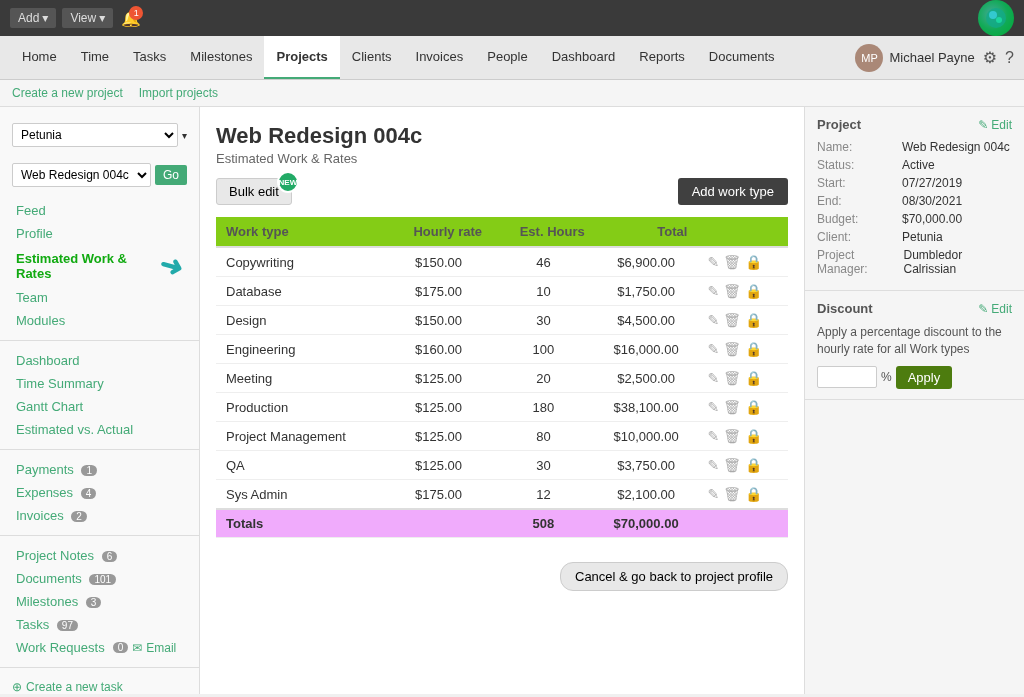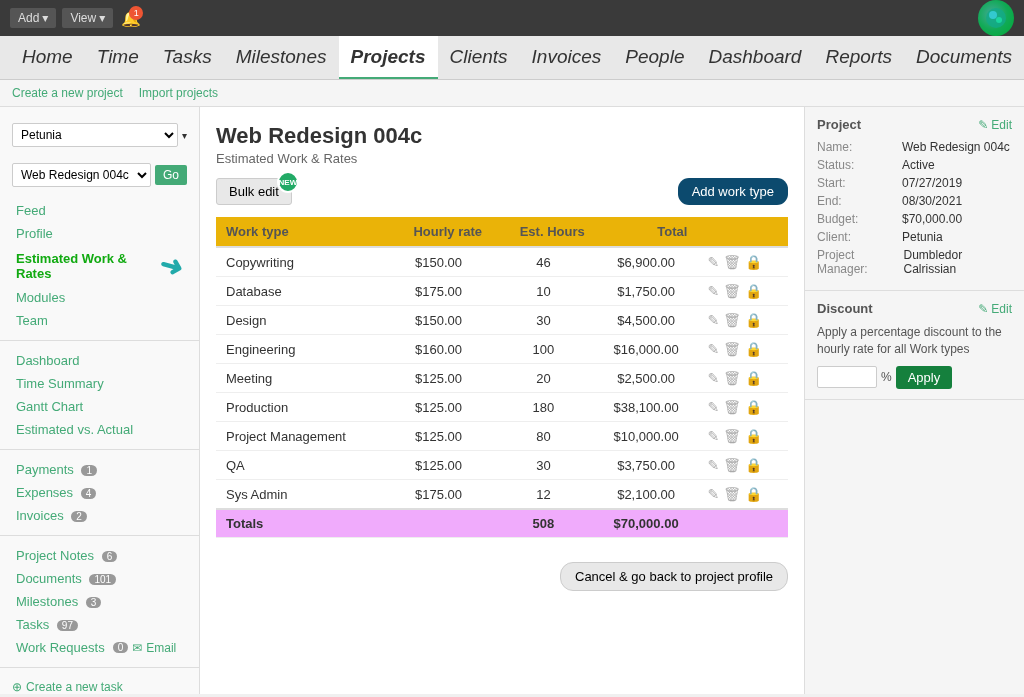--- a/index.html
+++ b/index.html
@@ -41,23 +41,22 @@
       height: 44px;
       display: flex;
       align-items: center;
       padding: 0 10px;
       border-bottom: 1px solid #ccc;
       justify-content: space-between;
     }
     .nav-bar-left { display: flex; align-items: center; height: 100%; }
     .nav-item {
       padding: 16px 12px; height: 100%; display: flex; align-items: center;
-      cursor: pointer; font-size: 19px; color: #333; white-space: nowrap;
+      cursor: pointer; font-size: 13px; color: #333; white-space: nowrap;
       border-bottom: 2px solid transparent;
-      font-style: italic;
     }
     .nav-item.active { background: #fff; border-bottom: 2px solid #4a7; font-weight: bold; }
     .nav-bar-right { display: flex; align-items: center; gap: 8px; }
     .user-info { display: flex; align-items: center; gap: 6px; font-size: 13px; }
     .user-avatar {
       width: 28px; height: 28px; border-radius: 50%;
       background: #a87; display: flex; align-items: center; justify-content: center;
       color: white; font-size: 11px; overflow: hidden;
     }
     .nav-icon { color: #555; font-size: 16px; cursor: pointer; }
@@ -135,28 +134,28 @@
       border-radius: 3px; font-size: 13px; cursor: pointer; position: relative;
     }
     .new-badge {
       position: absolute; top: -8px; right: -8px;
       background: #2a6; color: white; border-radius: 50%;
       width: 22px; height: 22px; font-size: 8px; font-weight: bold;
       display: flex; align-items: center; justify-content: center;
       border: 2px solid white;
     }
     .add-work-type-btn {
-      background: #0c4a6e; color: white; border: none; padding: 6px 14px;
-      border-radius: 11px; font-size: 13px; cursor: pointer; margin-left: auto;
+      background: #404040; color: white; border: none; padding: 6px 14px;
+      border-radius: 3px; font-size: 13px; cursor: pointer; margin-left: auto;
     }
 
     
     .work-table { width: 100%; border-collapse: collapse; font-size: 13px; }
     .work-table th {
-      background: #eab308; border-bottom: 2px solid #ddd;
+      background: #84cc16; border-bottom: 2px solid #ddd;
       padding: 7px 10px; text-align: left; font-weight: bold; color: #555;
     }
     .work-table th.right { text-align: right; }
     .work-table td { padding: 6px 10px; border-bottom: 1px solid #eee; }
     .work-table td.right { text-align: center; }
     .work-table tr.totals-row td { font-weight: bold; background: #f0abfc; border-top: 2px solid #ddd; }
     .row-actions { display: flex; gap: 4px; align-items: center; }
     .row-icon { color: #aaa; cursor: pointer; font-size: 14px; }
 
     
@@ -187,21 +186,21 @@
     }
     .panel-row { display: flex; margin-bottom: 4px; font-size: 12px; }
     .panel-label { color: #888; min-width: 85px; }
     .panel-value { color: #333; font-weight: 500; }
     .discount-input-row { display: flex; align-items: center; gap: 4px; margin-top: 8px; }
     .discount-input {
       width: 60px; border: 1px solid #ccc; padding: 3px 5px; font-size: 12px; border-radius: 2px;
     }
     .discount-pct { font-size: 12px; color: #555; }
     .apply-btn {
-      background: #15803d; color: white; border: none; padding: 4px 12px;
+      background: #4d7c0f; color: white; border: none; padding: 4px 12px;
       border-radius: 3px; font-size: 13px; cursor: pointer;
     }
     .panel-desc { font-size: 12px; color: #555; line-height: 1.4; }
     .teal-arrow {
       color: #2aa; font-size: 28px; transform: rotate(15deg);
       display: inline-block; margin-left: 10px;
     }
   </style>
 </head>
 <body>
@@ -299,22 +298,22 @@
       <button class="sidebar-go-btn">Go</button>
     </div>
 
     <div class="sidebar-section">
       <a class="sidebar-link">Feed</a>
       <a class="sidebar-link">Profile</a>
       <a class="sidebar-link active" style="display:flex;align-items:center;">
         <span>Estimated Work &amp; Rates</span>
         <span class="teal-arrow">➜</span>
       </a>
+      <a class="sidebar-link">Team</a>
       <a class="sidebar-link">Modules</a>
-      <a class="sidebar-link">Team</a>
     </div>
 
     <div class="sidebar-divider"></div>
 
     <div class="sidebar-section">
       <a class="sidebar-link">Dashboard</a>
       <a class="sidebar-link">Time Summary</a>
       <a class="sidebar-link">Gantt Chart</a>
       <a class="sidebar-link">Estimated vs. Actual</a>
     </div>

